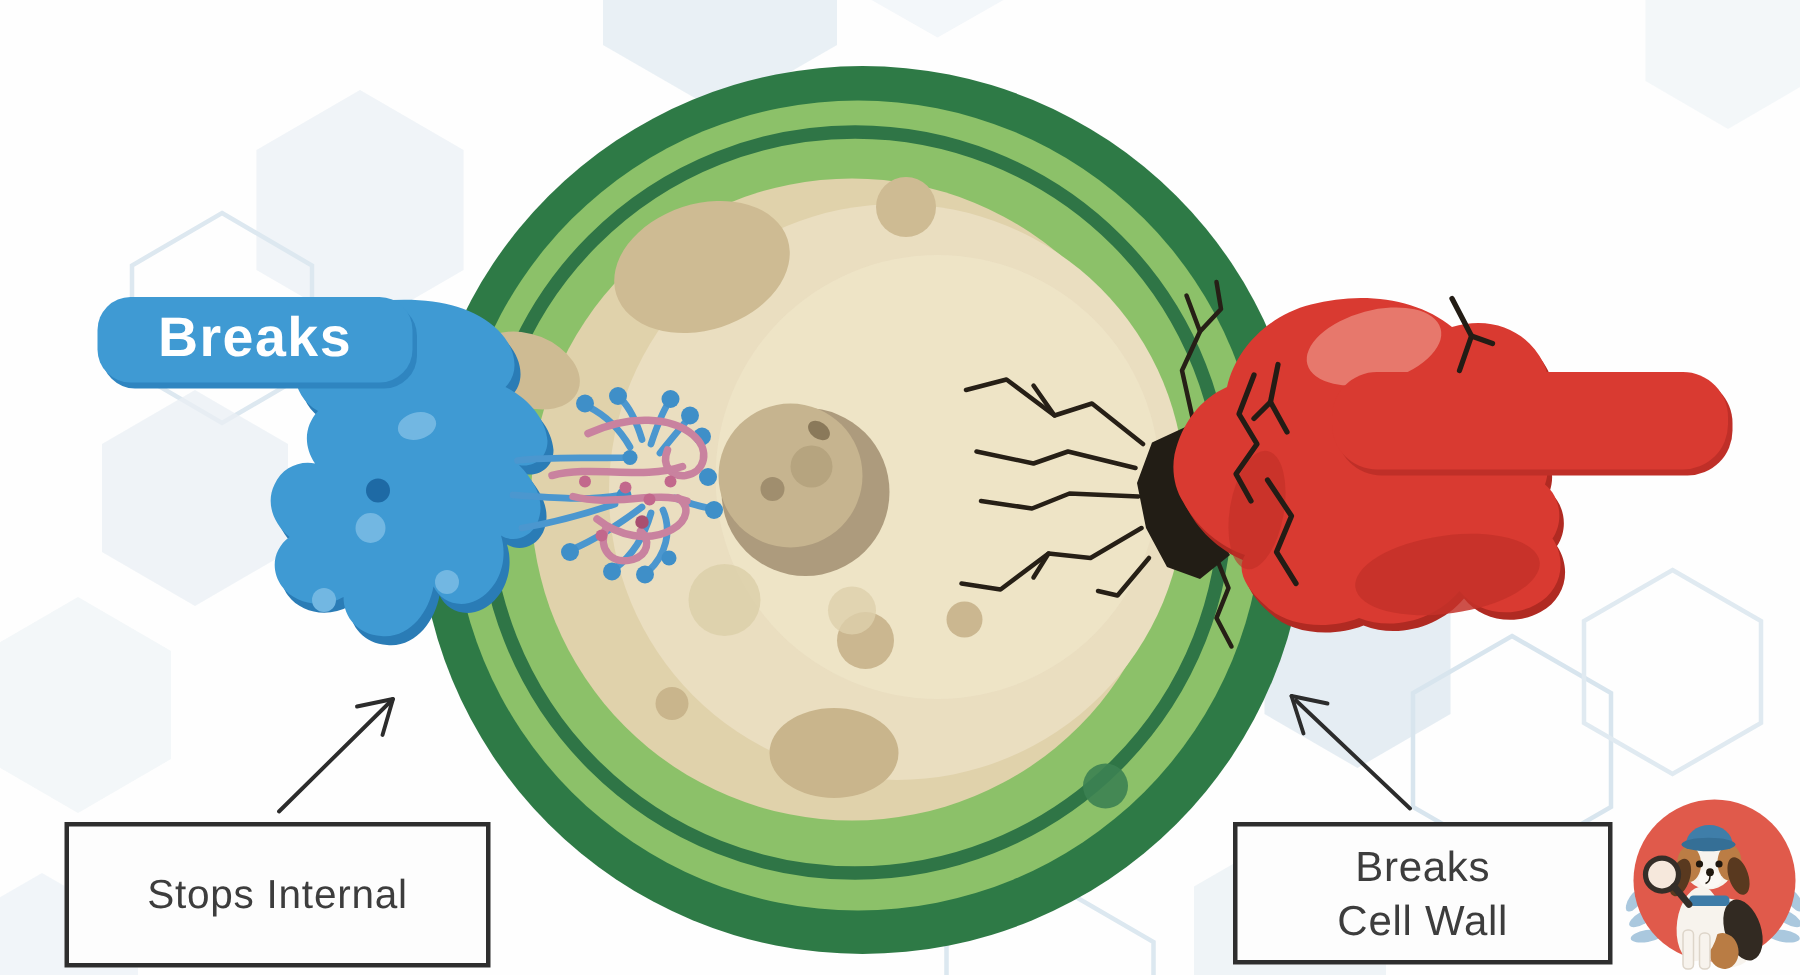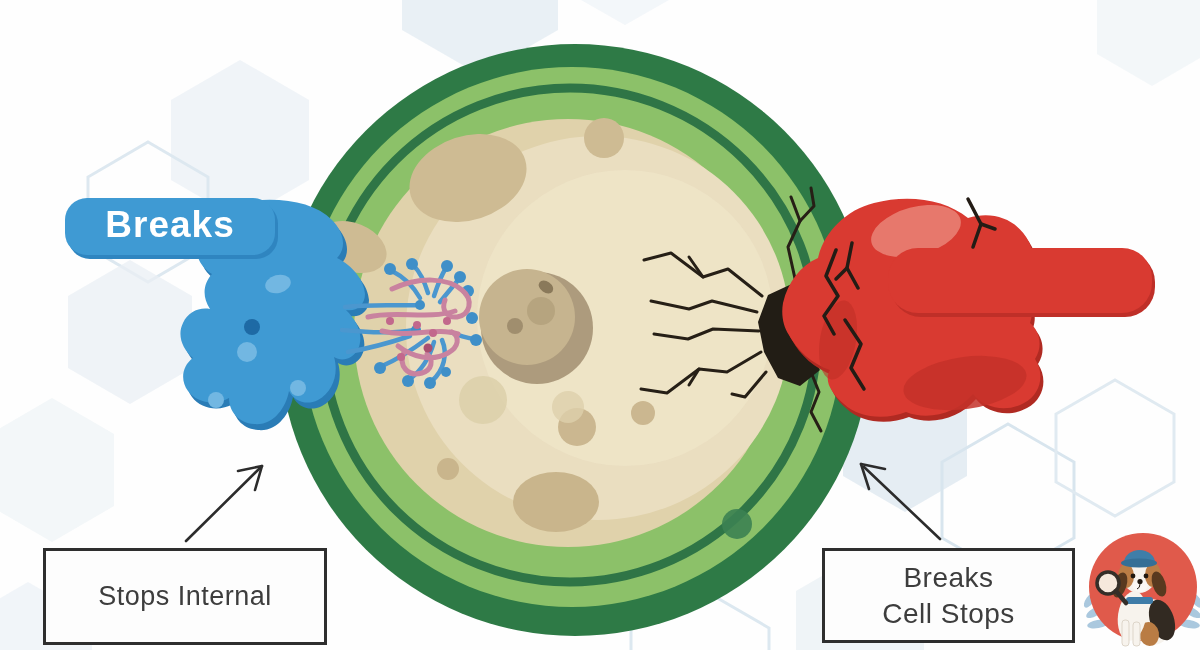--- a/index.html
+++ b/index.html
@@ -213,15 +213,15 @@
   </g>
 </svg>
 
   <div id="neo-text" class="pill-text">Breaks</div>
 
   <div id="callout-left" class="callout">
     <span>Stops Internal</span>
   </div>
   <div id="callout-right" class="callout">
     <span>Breaks</span>
-    <span>Cell Stops</span>
+    <span>Cell Wall</span>
   </div>
 </div>
 
 </body></html>

